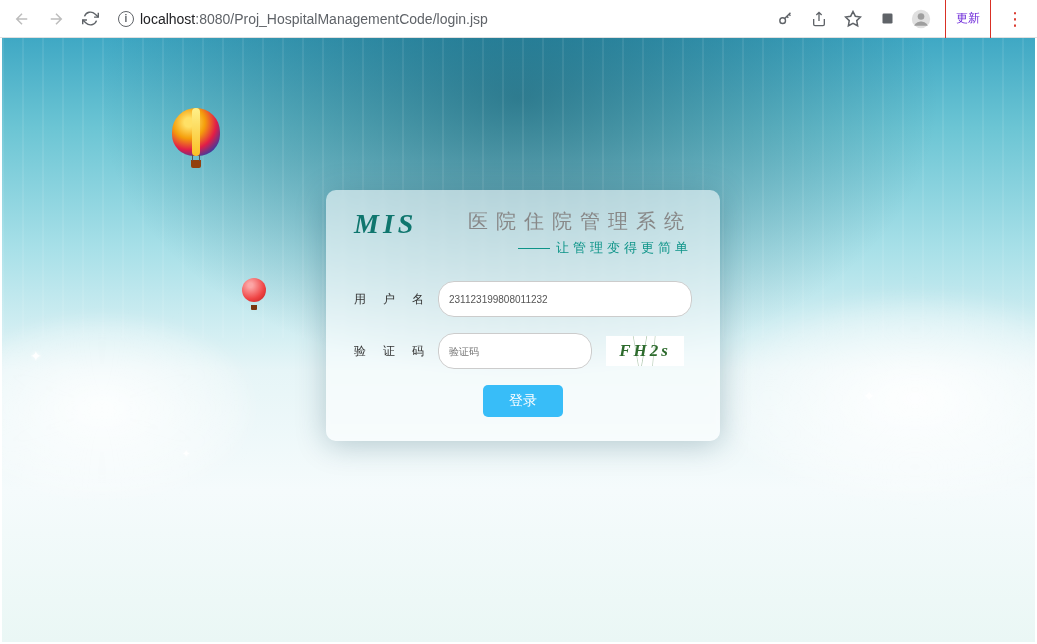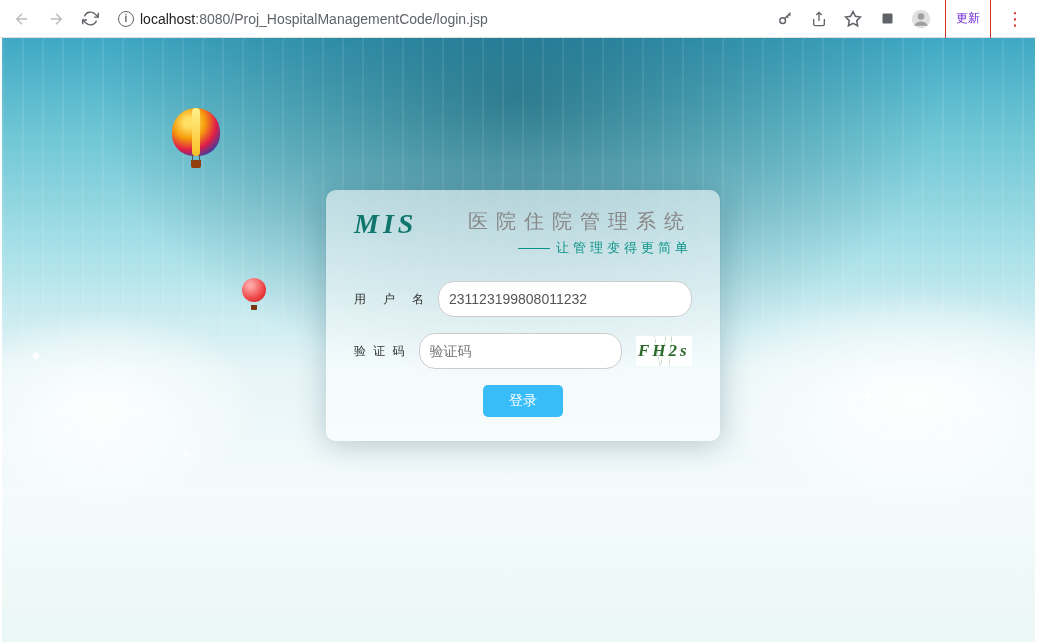--- a/index.html
+++ b/index.html
@@ -234,21 +234,21 @@
       color: #333;
       margin-right: 14px;
     }
     .form-input {
       flex: 1;
       height: 36px;
       border: 1px solid #ccc;
       border-radius: 16px;
       background: #fff;
       padding: 14px 10px;
-      font-size: 14px;
+      font-size: 10px;
       color: #555;
       outline: none;
     }
     .captcha-row .form-input { flex: 0 0 74px; }
     .captcha-img {
       width: 78px; height: 30px;
       margin-left: 14px;
       background: #fff;
       display: flex;
       align-items: center;

